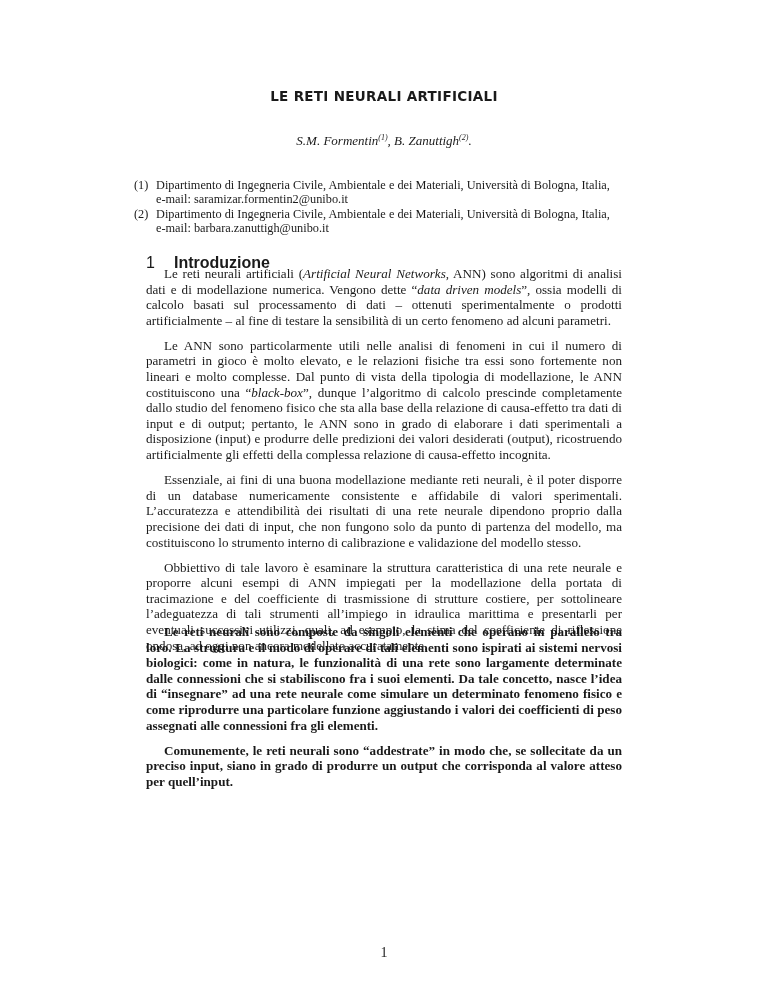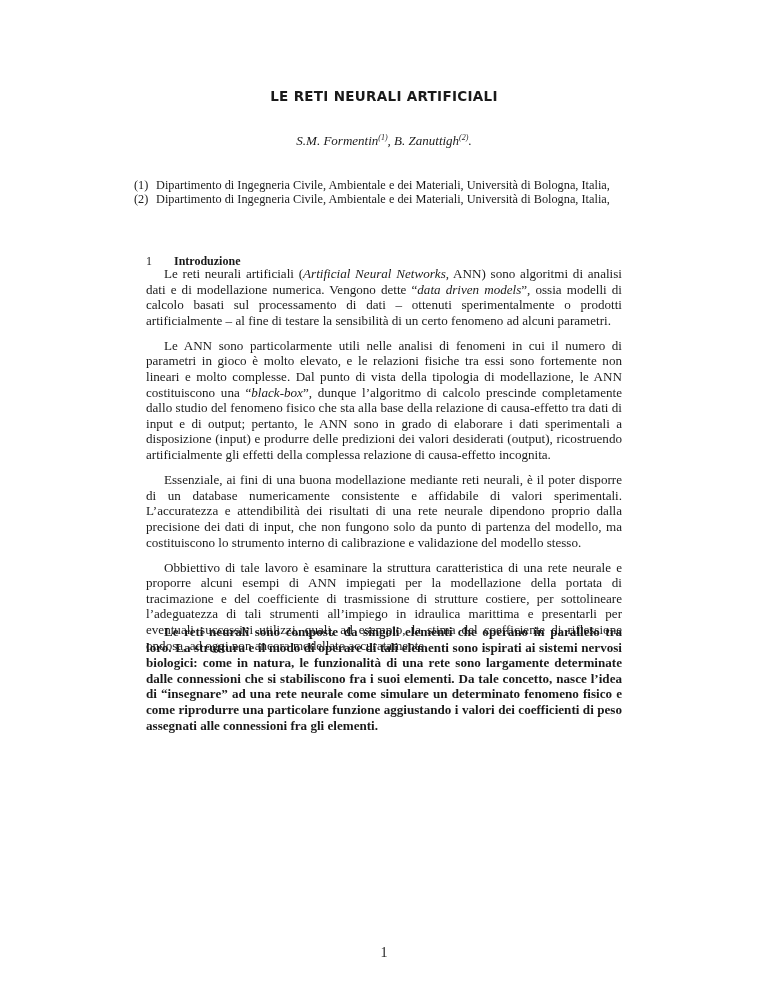--- a/index.html
+++ b/index.html
@@ -18,21 +18,21 @@
   }
   .authors sup { font-size: 8px; vertical-align: super; line-height: 0; }
   .affils {
     position: absolute; top: 178px; left: 134px; width: 420px;
     font-family: "Liberation Serif", serif; font-size: 12.3px; line-height: 14.3px;
   }
   .affil { position: relative; padding-left: 22px; margin: 0; white-space: nowrap; }
   .affil .num { position: absolute; left: 0; top: 0; }
   .section-head {
     position: absolute; left: 146px;
-    font-family: Liberation Serif, serif; font-weight: bold; font-size: 12px;
+    font-family: Liberation Sans, sans-serif; font-weight: bold; font-size: 16px;
   }
   .section-head .sn { display: inline-block; width: 28px; font-weight: normal; }
   .sec1 { top: 254px; }
   .sec2 { top: 617px; }
   .body-block {
     position: absolute; left: 146px; width: 476px;
     font-family: "Liberation Serif", serif; font-size: 13.1px; line-height: 15.6px;
     text-align: justify;
   }
   .body-block p { margin: 0 0 9.5px 0; text-indent: 18px; }
@@ -51,37 +51,40 @@
   <div class="title l1">LE RETI NEURALI ARTIFICIALI</div>
 
   <div class="authors">
     <span>S.M. Formentin</span><sup>(1)</sup><span>, </span><span>B. Zanuttigh</span><sup>(2)</sup><span>.</span>
   </div>
 
   <div class="affils">
     <div class="affil">
       <span class="num">(1)</span>
       <div>Dipartimento di Ingegneria Civile, Ambientale e dei Materiali, Università di Bologna, Italia,</div>
+      <div>e-mail: saramizar.formentin2@unibo.it</div>
     </div>
     <div class="affil">
       <span class="num">(2)</span>
       <div>Dipartimento di Ingegneria Civile, Ambientale e dei Materiali, Università di Bologna, Italia,</div>
+      <div>e-mail: barbara.zanuttigh@unibo.it</div>
     </div>
   </div>
 
   <div class="section-head sec1">
     <span class="sn">1</span><span>Introduzione</span>
   </div>
 
   <div class="body-block block1">
     <p><span>Le reti neurali artificiali (</span><i>Artificial Neural Networks</i><span>, ANN) sono algoritmi di analisi dati e di modellazione numerica. Vengono dette “</span><i>data driven models</i><span>”, ossia modelli di calcolo basati sul processamento di dati – ottenuti sperimentalmente o prodotti artificialmente – al fine di testare la sensibilità di un certo fenomeno ad alcuni parametri.</span></p>
     <p><span>Le ANN sono particolarmente utili nelle analisi di fenomeni in cui il numero di parametri in gioco è molto elevato, e le relazioni fisiche tra essi sono fortemente non lineari e molto complesse. Dal punto di vista della tipologia di modellazione, le ANN costituiscono una “</span><i>black-box</i><span>”, dunque l’algoritmo di calcolo prescinde completamente dallo studio del fenomeno fisico che sta alla base della relazione di causa-effetto tra dati di input e di output; pertanto, le ANN sono in grado di elaborare i dati sperimentali a disposizione (input) e produrre delle predizioni dei valori desiderati (output), ricostruendo artificialmente gli effetti della complessa relazione di causa-effetto incognita.</span></p>
     <p><span>Essenziale, ai fini di una buona modellazione mediante reti neurali, è il poter disporre di un database numericamente consistente e affidabile di valori sperimentali. L’accuratezza e attendibilità dei risultati di una rete neurale dipendono proprio dalla precisione dei dati di input, che non fungono solo da punto di partenza del modello, ma costituiscono lo strumento interno di calibrazione e validazione del modello stesso.</span></p>
     <p><span>Obbiettivo di tale lavoro è esaminare la struttura caratteristica di una rete neurale e proporre alcuni esempi di ANN impiegati per la modellazione della portata di tracimazione e del coefficiente di trasmissione di strutture costiere, per sottolineare l’adeguatezza di tali strumenti all’impiego in idraulica marittima e presentarli per eventuali successivi utilizzi, quali, ad esempio, la stima del coefficiente di riflessione ondosa, ad oggi non ancora modellato accuratamente.</span></p>
   </div>
 
 
   <div class="body-block block2">
     <p><span>Le reti neurali sono composte da singoli elementi che operano in parallelo tra loro. La struttura e il modo di operare di tali elementi sono ispirati ai sistemi nervosi biologici: come in natura, le funzionalità di una rete sono largamente determinate dalle connessioni che si stabiliscono fra i suoi elementi. Da tale concetto, nasce l’idea di “insegnare” ad una rete neurale come simulare un determinato fenomeno fisico e come riprodurre una particolare funzione aggiustando i valori dei coefficienti di peso assegnati alle connessioni fra gli elementi.</span></p>
+    <p><span>Comunemente, le reti neurali sono “addestrate” in modo che, se sollecitate da un preciso input, siano in grado di produrre un output che corrisponda al valore atteso per quell’input.</span></p>
   </div>
 
   <div class="page-number">1</div>
 </div>
 
 </body></html>

